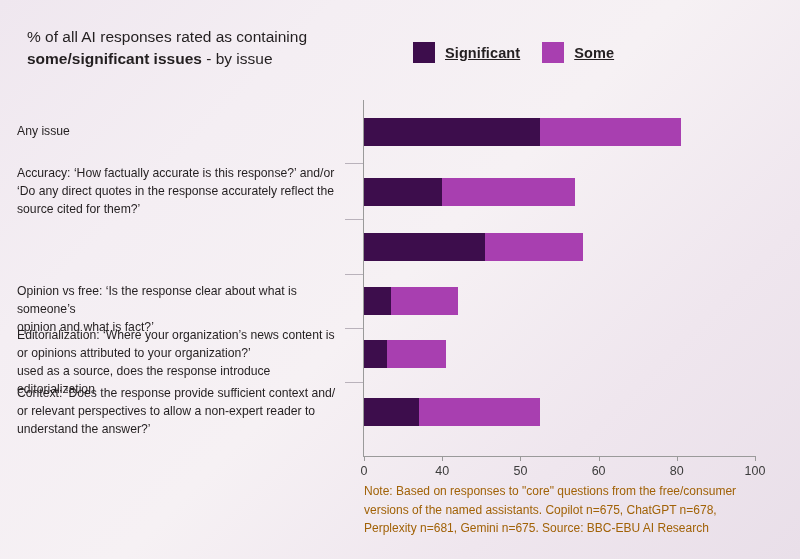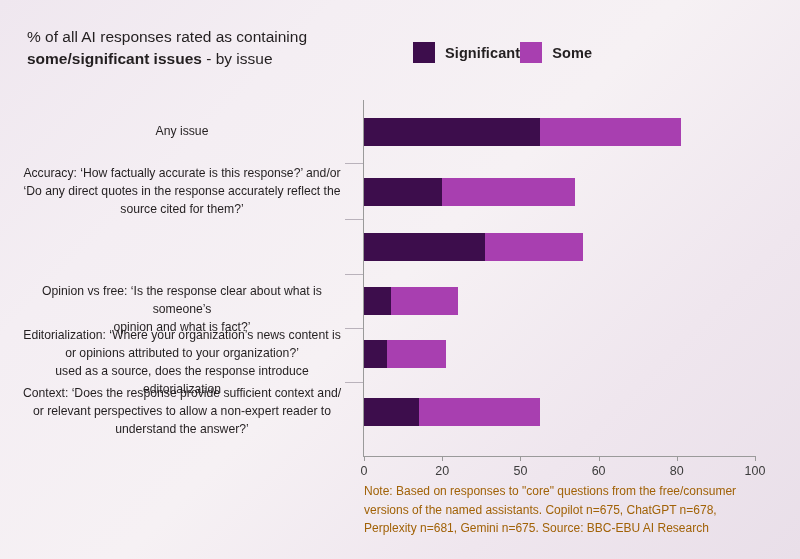--- a/index.html
+++ b/index.html
@@ -35,20 +35,22 @@
   .title-line2 { font-weight: 700; }
   .title-line2 .norm { font-weight: 400; }
 
   
   .legend {
     position: absolute;
     left: 413px;
     top: 42px;
     display: flex;
     align-items: center;
+    gap: 22px;
+    text-decoration: underline;
   }
   .legend-item {
     display: flex;
     align-items: center;
     gap: 10px;
   }
   .legend-swatch {
     width: 22px;
     height: 21px;
     display: block;
@@ -110,21 +112,21 @@
   .row-sep {
     position: absolute;
     left: 345px;
     width: 18px;
     height: 1px;
     background: #b9b2bb;
   }
   .row-label {
     position: absolute;
     right: 453px;  
-    text-align: center;
+    text-align: left;
     font-size: 12.2px;
     line-height: 1.46;
     color: #231f20;
     width: 330px;
   }
   .bar-group {
     position: absolute;
     left: 364px;
     height: 28px;
     display: flex;
@@ -167,21 +169,21 @@
     </div>
   </div>
 
   <div class="plot-wrap">
     <div class="axis-line-left"></div>
     <div class="axis-line-bottom"></div>
     <div id="ticks">
         <div class="tick" style="left: 364px;"></div>
         <div class="tick-label" style="left: 364px;">0</div>
         <div class="tick" style="left: 442.2px;"></div>
-        <div class="tick-label" style="left: 442.2px;">20</div>
+        <div class="tick-label" style="left: 442.2px;">40</div>
         <div class="tick" style="left: 520.4px;"></div>
         <div class="tick-label" style="left: 520.4px;">50</div>
         <div class="tick" style="left: 598.6px;"></div>
         <div class="tick-label" style="left: 598.6px;">60</div>
         <div class="tick" style="left: 676.8px;"></div>
         <div class="tick-label" style="left: 676.8px;">80</div>
         <div class="tick" style="left: 755px;"></div>
         <div class="tick-label" style="left: 755px;">100</div>
       </div>
     <div class="rows" id="rows">

